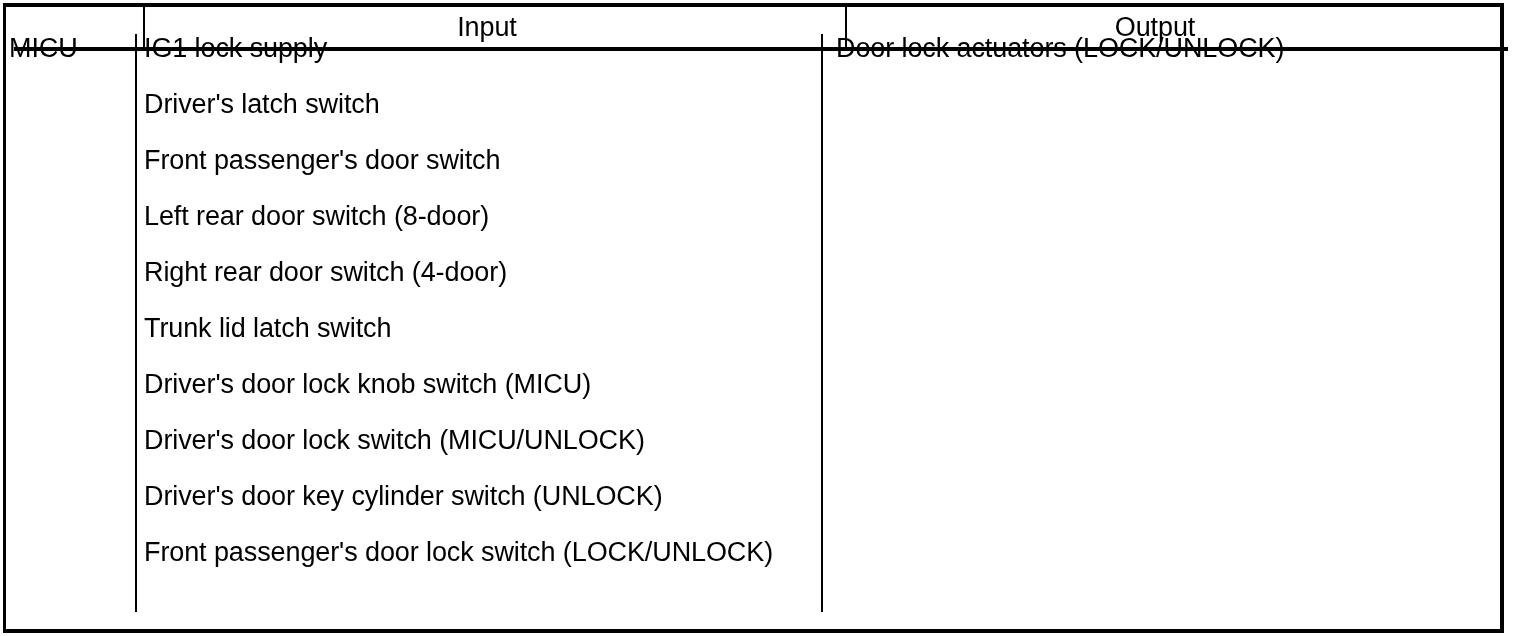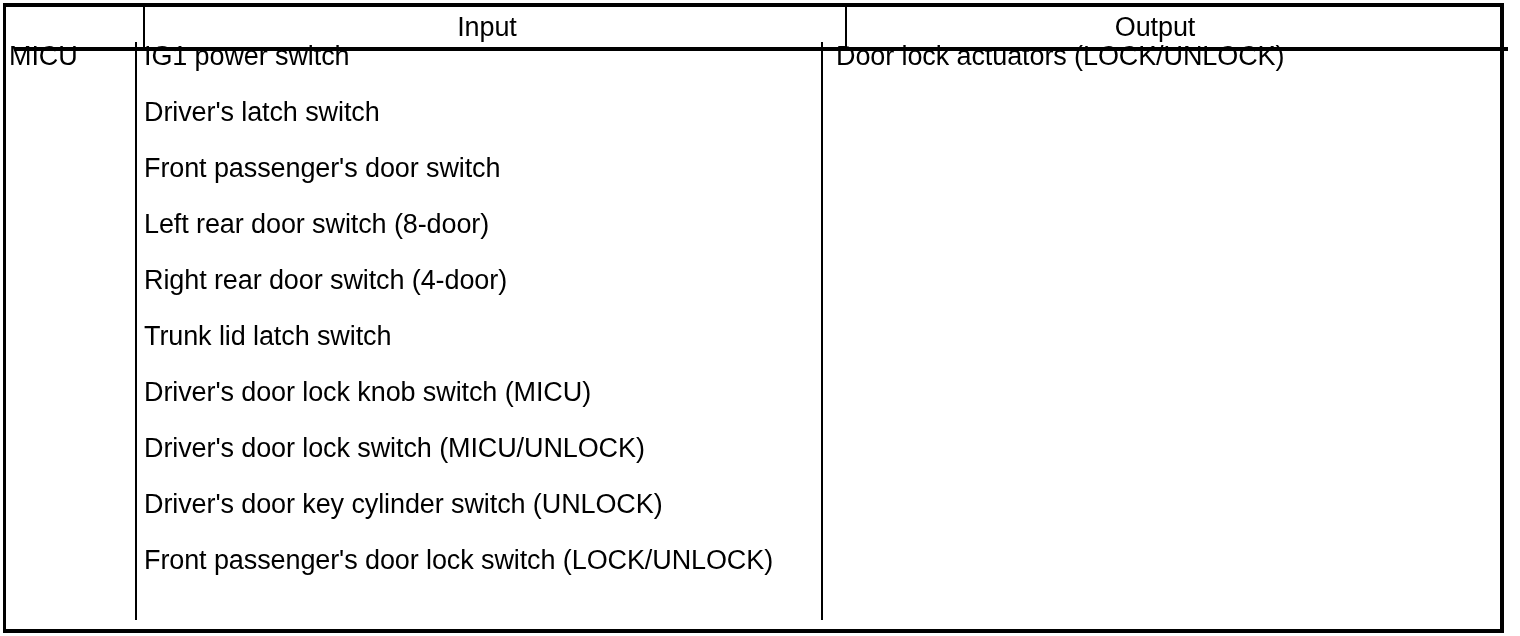--- a/index.html
+++ b/index.html
@@ -50,21 +50,21 @@
     white-space: nowrap;
   }
   .hdr-blank { left: 0; width: 129px; }
   .hdr-input { left: 129px; width: 686px; border-left: 2px solid #000; box-sizing: border-box; }
   .hdr-output { left: 815px; width: 618px; border-left: 2px solid #000; box-sizing: border-box; margin-left: 16px; }
 
   
   .body-row {
     position: absolute;
     left: 0;
-    top: 35px;
+    top: 27px;
     width: 100%;
     height: 578px;
   }
   .body-cell {
     position: absolute;
     top: 0;
     height: 578px;
     box-sizing: border-box;
     font-size: 27px;
     letter-spacing: -0.1px;
@@ -104,21 +104,21 @@
   </div>
 
   <div class="body-row">
 
     <div class="body-cell cell-unit">
       <div class="unit-label">MICU</div>
     </div>
 
     <div class="body-cell cell-input">
       <ul class="line-list">
-        <li>IG1 power switch</li>
+        <li>IG1 lock supply</li>
         <li>Driver's latch switch</li>
         <li>Front passenger's door switch</li>
         <li>Left rear door switch (8-door)</li>
         <li>Right rear door switch (4-door)</li>
         <li>Trunk lid latch switch</li>
         <li>Driver's door lock knob switch (MICU)</li>
         <li>Driver's door lock switch (MICU/UNLOCK)</li>
         <li>Driver's door key cylinder switch (UNLOCK)</li>
         <li>Front passenger's door lock switch (LOCK/UNLOCK)</li>
       </ul>

